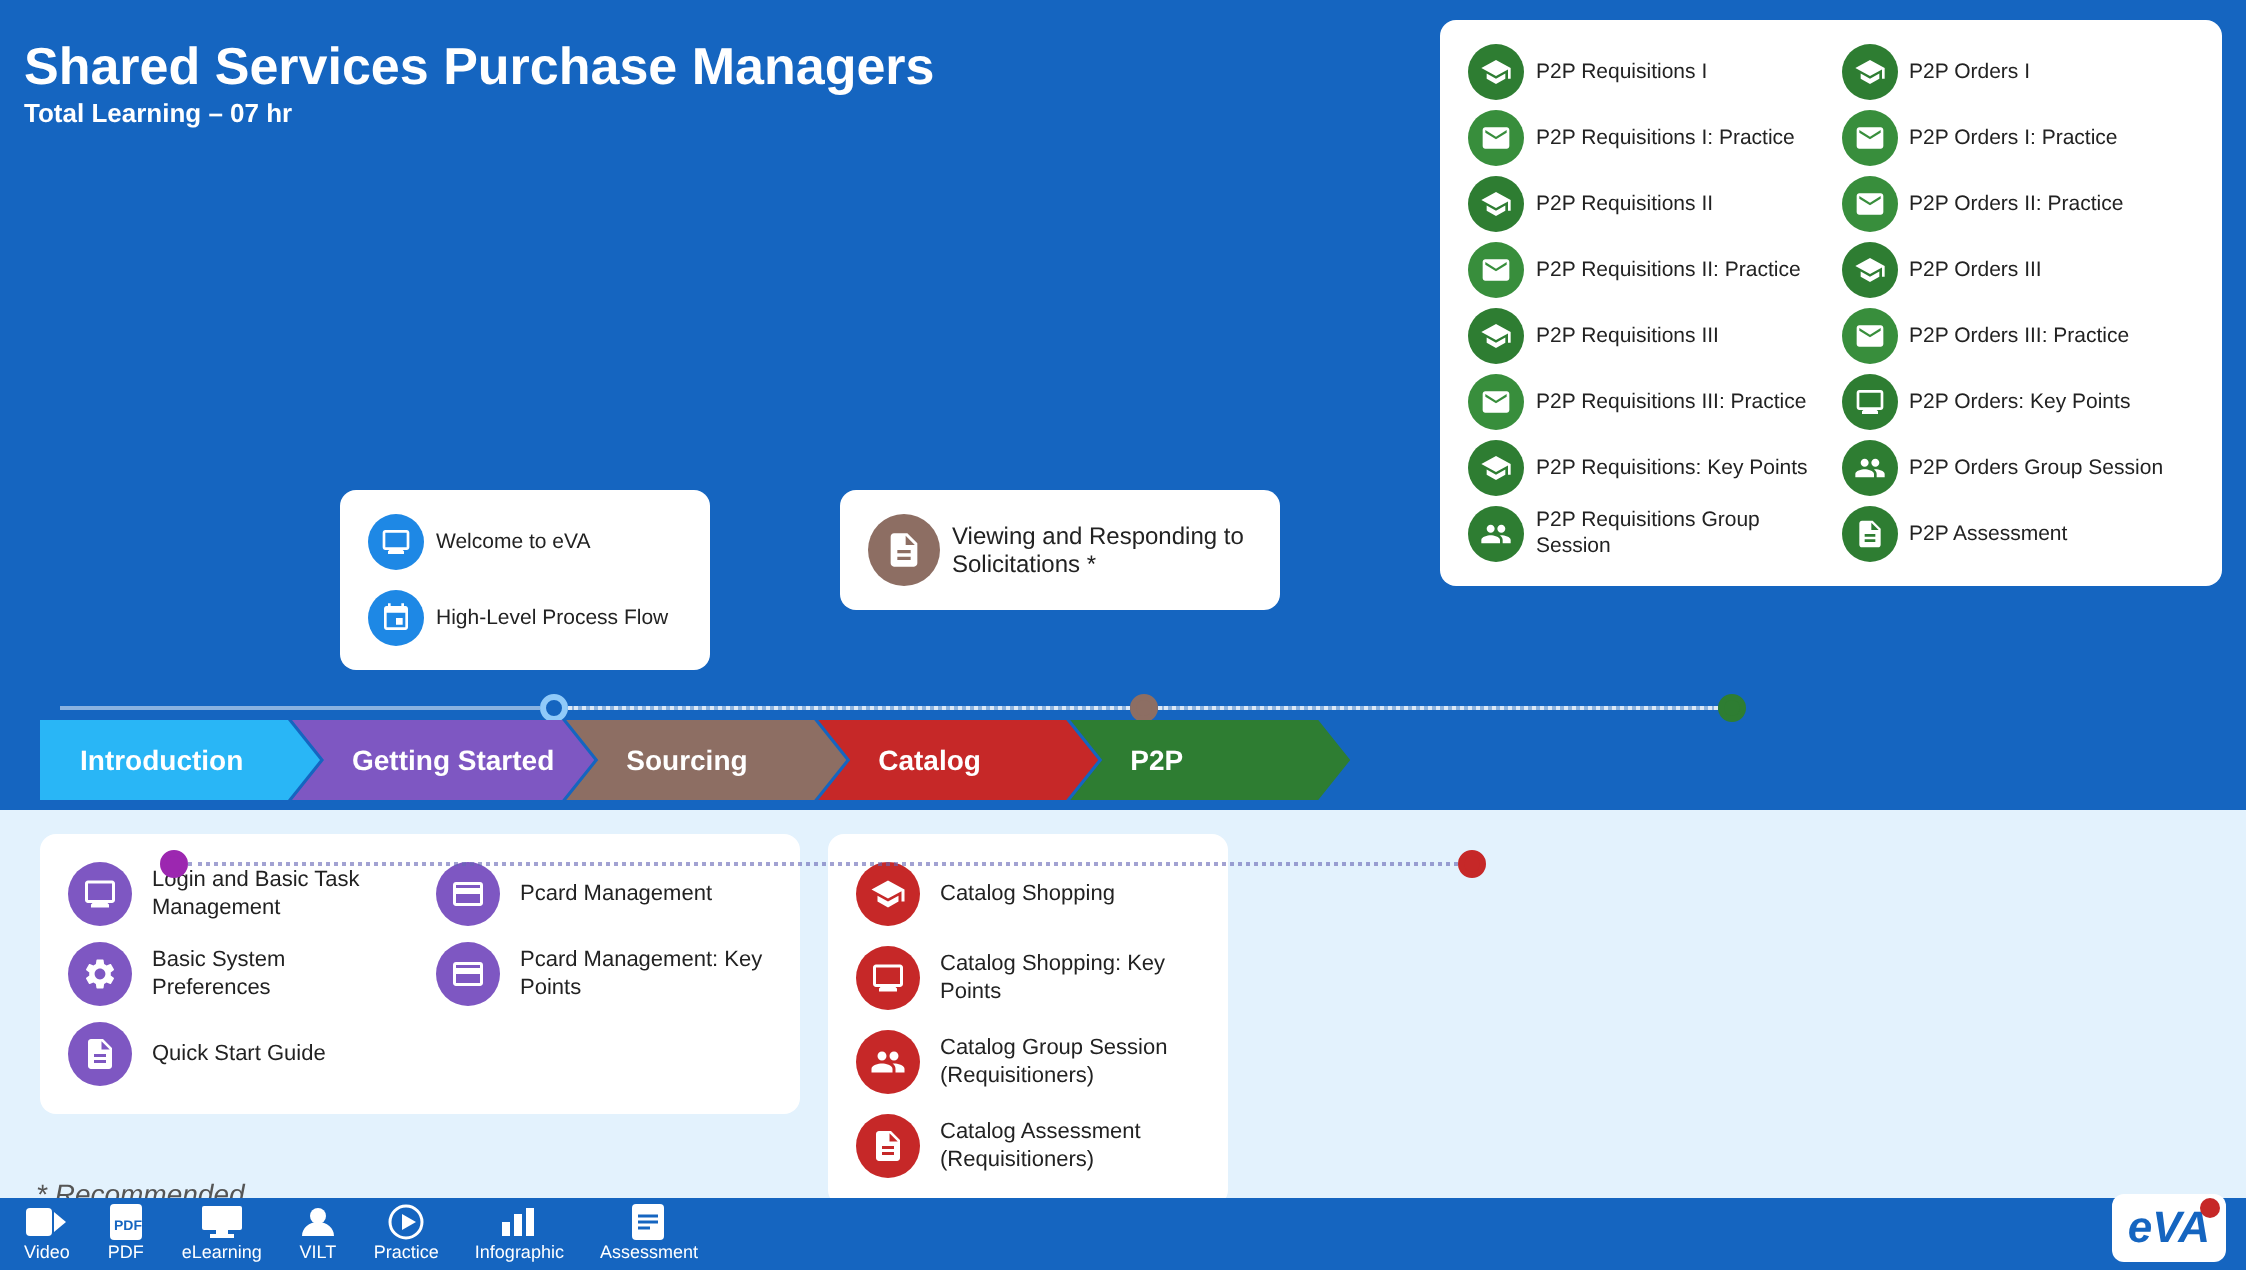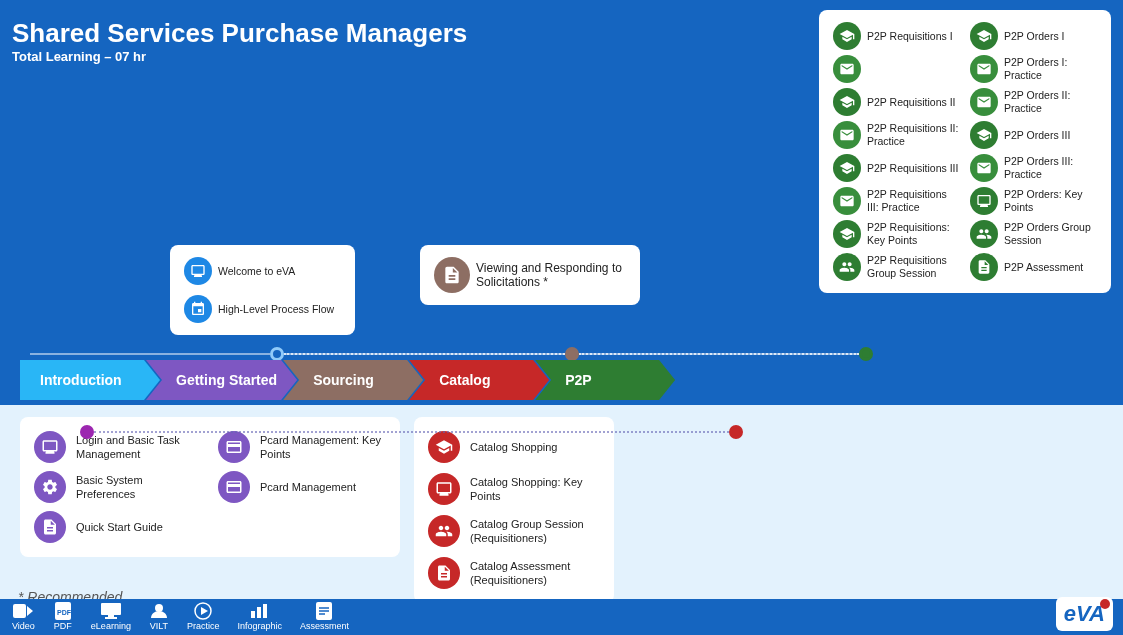--- a/index.html
+++ b/index.html
@@ -28,21 +28,21 @@
     }
 
     
     .p2p-box {
       position: absolute;
       top: 10px;
       right: 12px;
       background: white;
       border-radius: 8px;
       padding: 12px 14px;
-      width: 292px;
+      width: 391px;
       display: grid;
       grid-template-columns: 1fr 1fr;
       gap: 6px 10px;
     }
     .p2p-item {
       display: flex;
       align-items: center;
       gap: 6px;
     }
     .p2p-icon {
@@ -258,20 +258,21 @@
           </svg>
         </div>
       <span class="p2p-item-label">P2P Requisitions I</span>
     </div>
     <div class="p2p-item">
       <div class="p2p-icon envelope">
           <svg viewBox="0 0 24 24">
             <path d="M20 4H4c-1.1 0-2 .9-2 2v12c0 1.1.9 2 2 2h16c1.1 0 2-.9 2-2V6c0-1.1-.9-2-2-2zm0 4l-8 5-8-5V6l8 5 8-5v2z"></path>
           </svg>
         </div>
+      <span class="p2p-item-label">P2P Requisitions I: Practice</span>
     </div>
     <div class="p2p-item">
       <div class="p2p-icon">
           <svg viewBox="0 0 24 24">
             <path d="M12 3L1 9l11 6 9-4.91V17h2V9L12 3zM5 13.18V17l7 4 7-4v-3.82L12 17l-7-3.82z"></path>
           </svg>
         </div>
       <span class="p2p-item-label">P2P Requisitions II</span>
     </div>
     <div class="p2p-item">
@@ -473,29 +474,29 @@
         </div>
       </div>
 
       <div style="display:flex;flex-direction:column;gap:8px;">
         <div class="content-item">
           <div class="content-item-icon">
             <svg viewBox="0 0 24 24">
                 <path d="M20 4H4c-1.11 0-2 .89-2 2v12c0 1.11.89 2 2 2h16c1.11 0 2-.89 2-2V6c0-1.11-.89-2-2-2zm0 14H4v-6h16v6zm0-10H4V6h16v2z"></path>
               </svg>
           </div>
-          <span class="content-item-label">Pcard Management: Key Points</span>
+          <span class="content-item-label">Pcard Management</span>
         </div>
         <div class="content-item">
           <div class="content-item-icon">
             <svg viewBox="0 0 24 24">
                 <path d="M20 4H4c-1.11 0-2 .89-2 2v12c0 1.11.89 2 2 2h16c1.11 0 2-.89 2-2V6c0-1.11-.89-2-2-2zm0 14H4v-6h16v6zm0-10H4V6h16v2z"></path>
               </svg>
           </div>
-          <span class="content-item-label">Pcard Management</span>
+          <span class="content-item-label">Pcard Management: Key Points</span>
         </div>
       </div>
     </div>
   </div>
 
   <div class="content-card catalog-card">
     <div class="content-item">
       <div class="content-item-icon catalog-icon">
         <svg viewBox="0 0 24 24">
             <path d="M12 3L1 9l11 6 9-4.91V17h2V9L12 3zM5 13.18V17l7 4 7-4v-3.82L12 17l-7-3.82z"></path>

